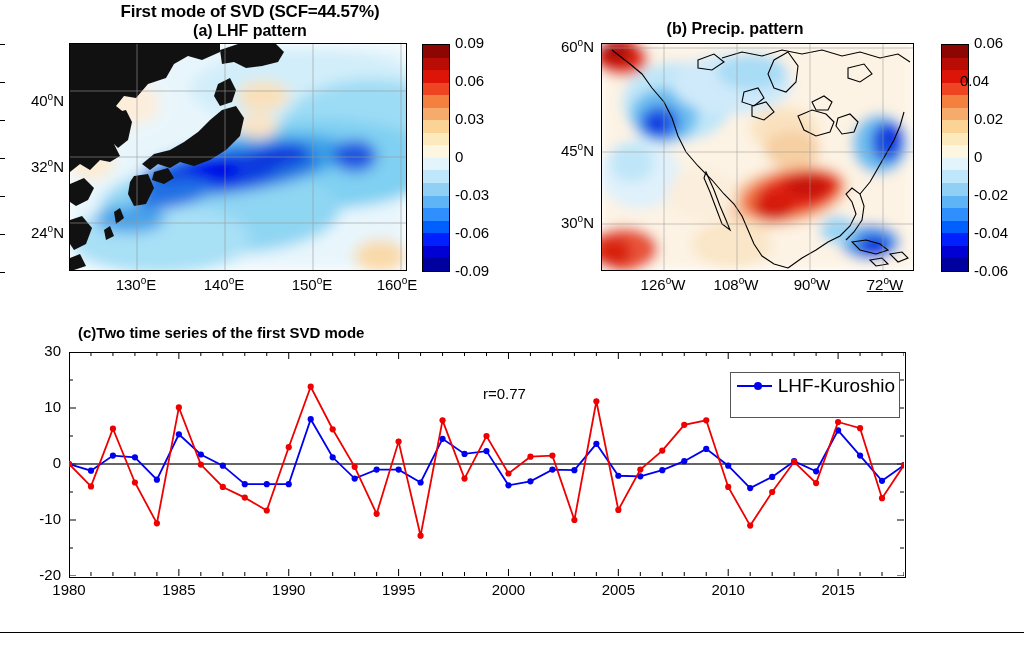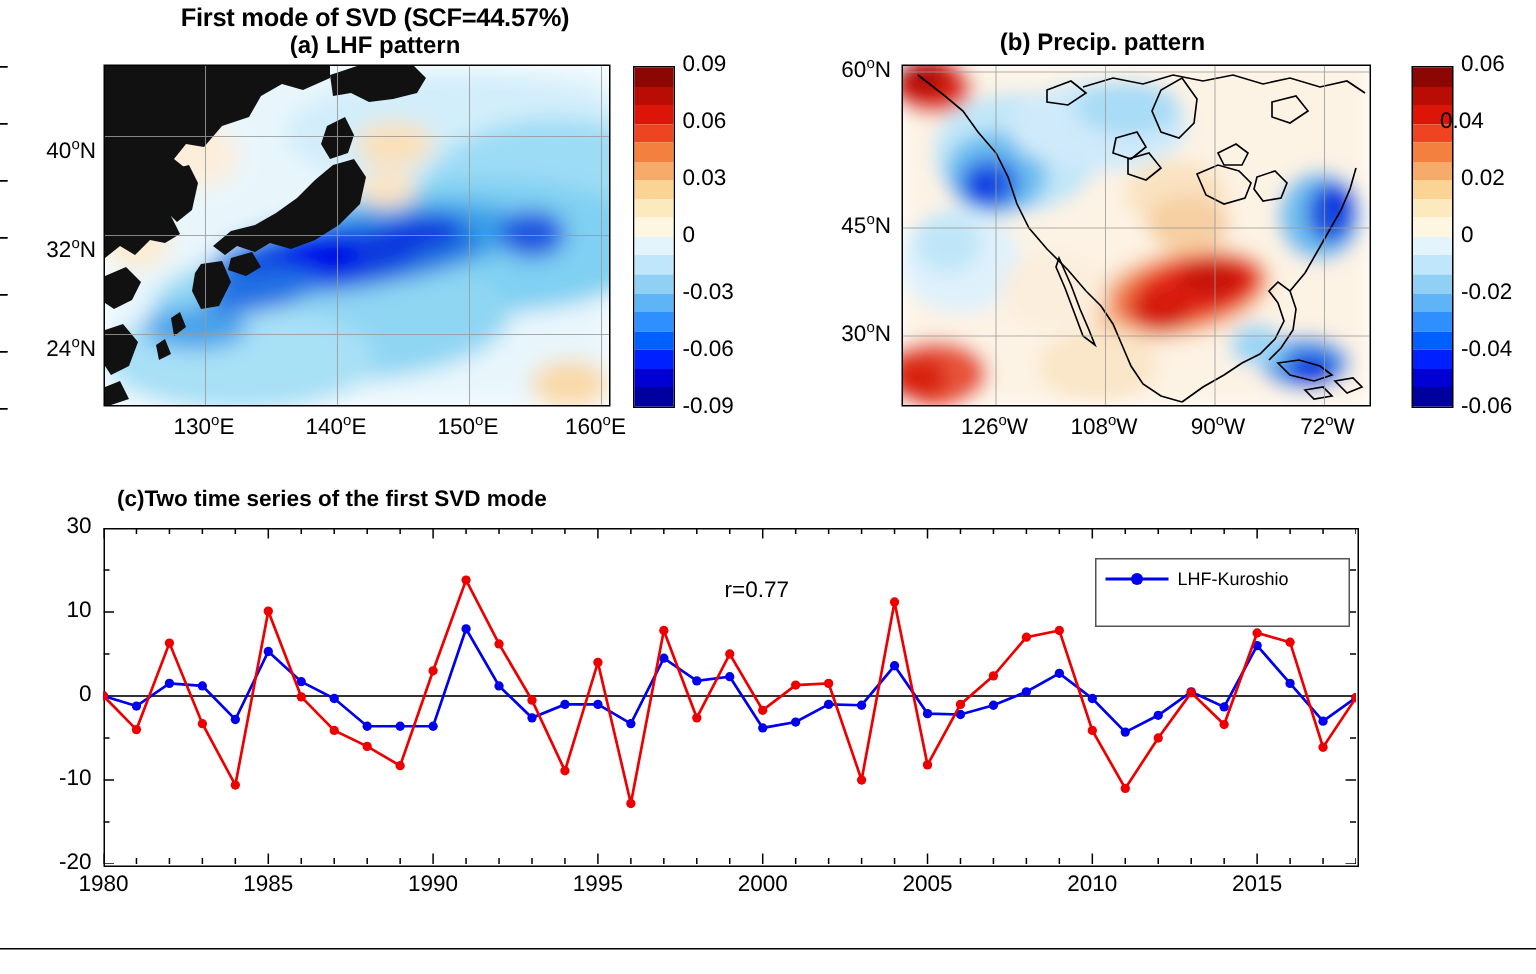--- a/index.html
+++ b/index.html
@@ -42,21 +42,21 @@
   .ts-ylab{position:absolute;font-size:15px;text-align:right;width:50px;}
   .ts-xlab{position:absolute;font-size:15px;text-align:center;width:70px;top:581px;}
   #r-text{position:absolute;font-size:15px;left:483px;top:385px;}
 
   
   #legend{position:absolute;left:730px;top:372px;width:170px;height:46px;
           border:1px solid #555;background:#fff;padding:2px 4px;box-sizing:border-box;}
   .leg-row{display:flex;align-items:center;height:21px;}
   .leg-line{width:42px;height:2px;position:relative;margin-right:6px;margin-left:2px;}
   .leg-line .dot{position:absolute;left:17px;top:-3px;width:8px;height:8px;border-radius:50%;}
-  .leg-txt{font-size:12px;white-space:nowrap;}
+  .leg-txt{font-size:19px;white-space:nowrap;}
 
   
   #bottom-rule{position:absolute;left:0;top:632px;width:1024px;height:1px;background:#000;}
 </style>
 </head>
 <body>
 
 <div class="fig">
 
   <div class="suptitle">First mode of SVD (SCF=44.57%)</div>
@@ -247,21 +247,21 @@
     </svg>
   </div>
 
   <div class="tick lat" style="left:534px;top:37px;width:60px;"><span>60<span class="deg">o</span>N</span></div>
   <div class="tick lat" style="left:534px;top:141px;width:60px;"><span>45<span class="deg">o</span>N</span></div>
   <div class="tick lat" style="left:534px;top:213px;width:60px;"><span>30<span class="deg">o</span>N</span></div>
 
   <div class="tick lon" style="left:623px;top:275px;width:80px;"><span>126<span class="deg">o</span>W</span></div>
   <div class="tick lon" style="left:696px;top:275px;width:80px;"><span>108<span class="deg">o</span>W</span></div>
   <div class="tick lon" style="left:772px;top:275px;width:80px;"><span>90<span class="deg">o</span>W</span></div>
-  <div class="tick lon" style="left:845px;top:275px;width:80px;"><span>72<span class="deg">o</span>W</span></div>
+  <div class="tick lon" style="left:845px;top:275px;width:80px;text-decoration:underline;"><span>72<span class="deg">o</span>W</span></div>
 
   <div class="cbar" id="cbar-b">
       <div class="cbar-seg" style="height: 5.55556%; background: rgb(140, 7, 3);"></div>
       <div class="cbar-seg" style="height: 5.55556%; background: rgb(184, 12, 5);"></div>
       <div class="cbar-seg" style="height: 5.55556%; background: rgb(221, 20, 8);"></div>
       <div class="cbar-seg" style="height: 5.55556%; background: rgb(238, 68, 34);"></div>
       <div class="cbar-seg" style="height: 5.55556%; background: rgb(244, 128, 63);"></div>
       <div class="cbar-seg" style="height: 5.55556%; background: rgb(247, 171, 106);"></div>
       <div class="cbar-seg" style="height: 5.55556%; background: rgb(251, 211, 148);"></div>
       <div class="cbar-seg" style="height: 5.55556%; background: rgb(253, 233, 190);"></div>

